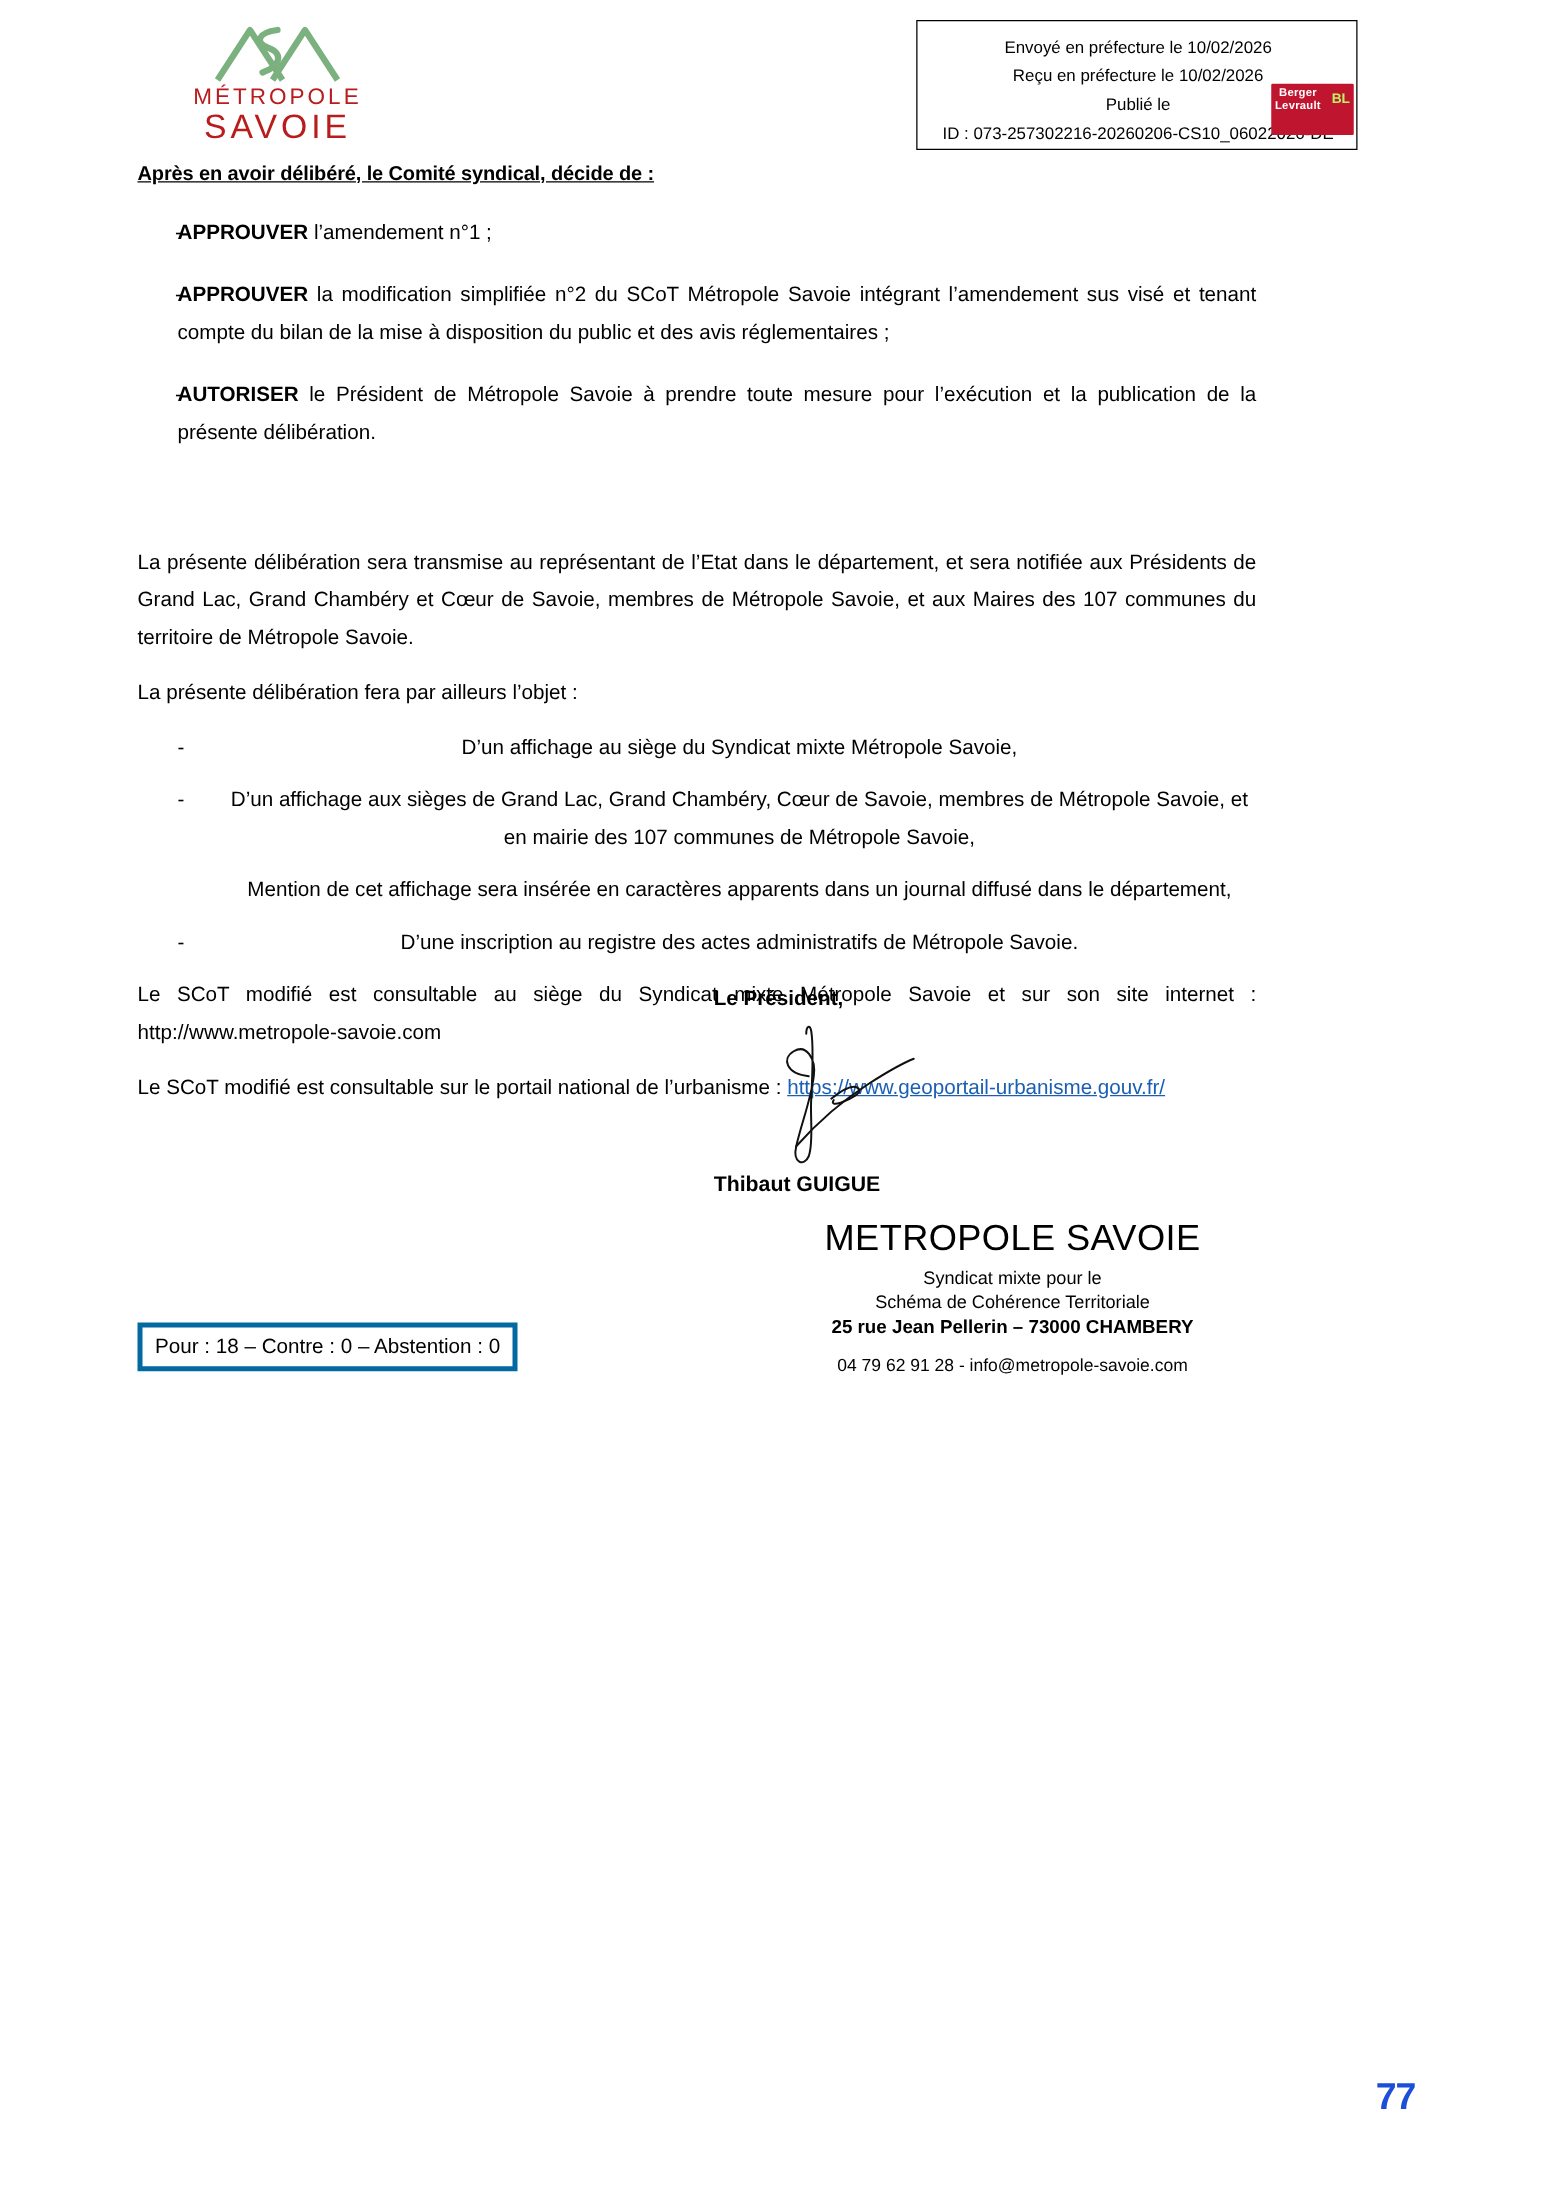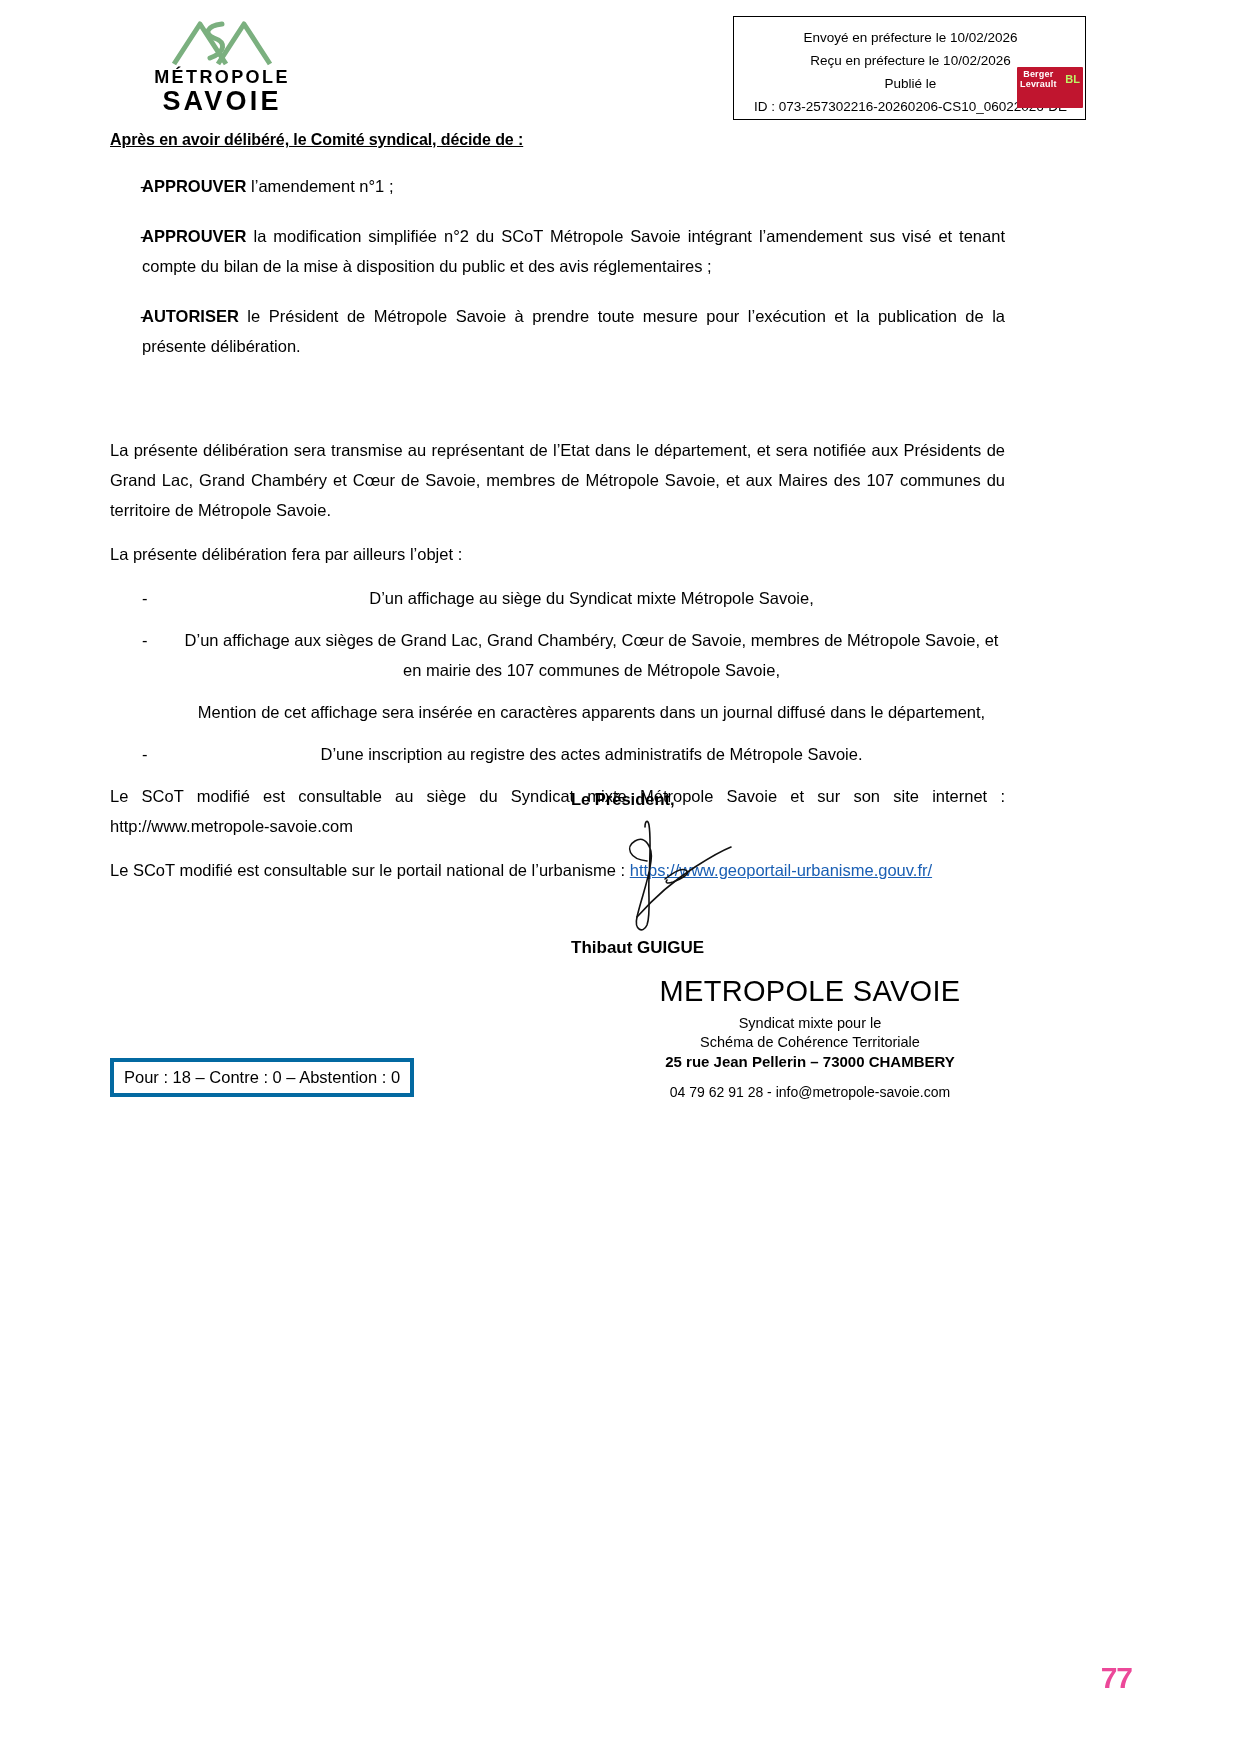--- a/index.html
+++ b/index.html
@@ -26,22 +26,22 @@
     top: 18px;
     width: 200px;
     text-align: center;
   }
   .logo-mark {
     display: block;
     margin: 0 auto;
   }
   .logo-line1, .logo-line2 {
     display: block;
-    color: #000000;
-    font-weight: 700;
+    color: #b91c1c;
+    font-weight: 400;
     letter-spacing: 2px;
     line-height: 1.05;
   }
   .logo-line1 { font-size: 18px; letter-spacing: 2.4px; margin-top: 2px; }
   .logo-line2 { font-size: 27px; letter-spacing: 3.2px; }
 
   .stamp {
     position: absolute;
     left: 733px;
     top: 16px;
@@ -203,21 +203,21 @@
     white-space: nowrap;
   }
 
   
   .page-number {
     position: absolute;
     right: 108px;
     bottom: 60px;
     font-size: 30px;
     font-weight: 700;
-    color: #ec4899;
+    color: #1d4ed8;
     letter-spacing: -1px;
   }
 </style>
 </head>
 <body>
 
 <div class="page">
 
   <div class="logo-block">
     <svg class="logo-mark" width="104" height="48" viewBox="0 0 104 48" fill="none">

